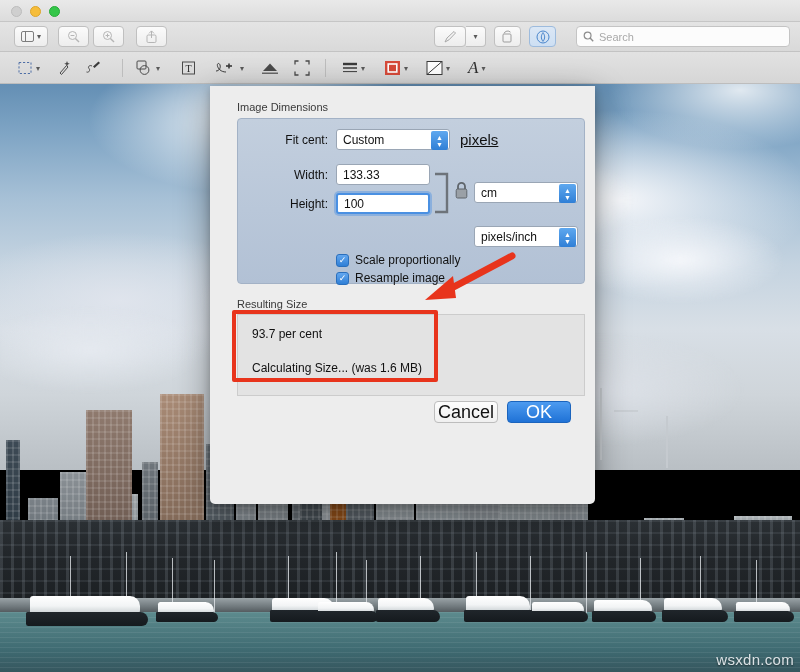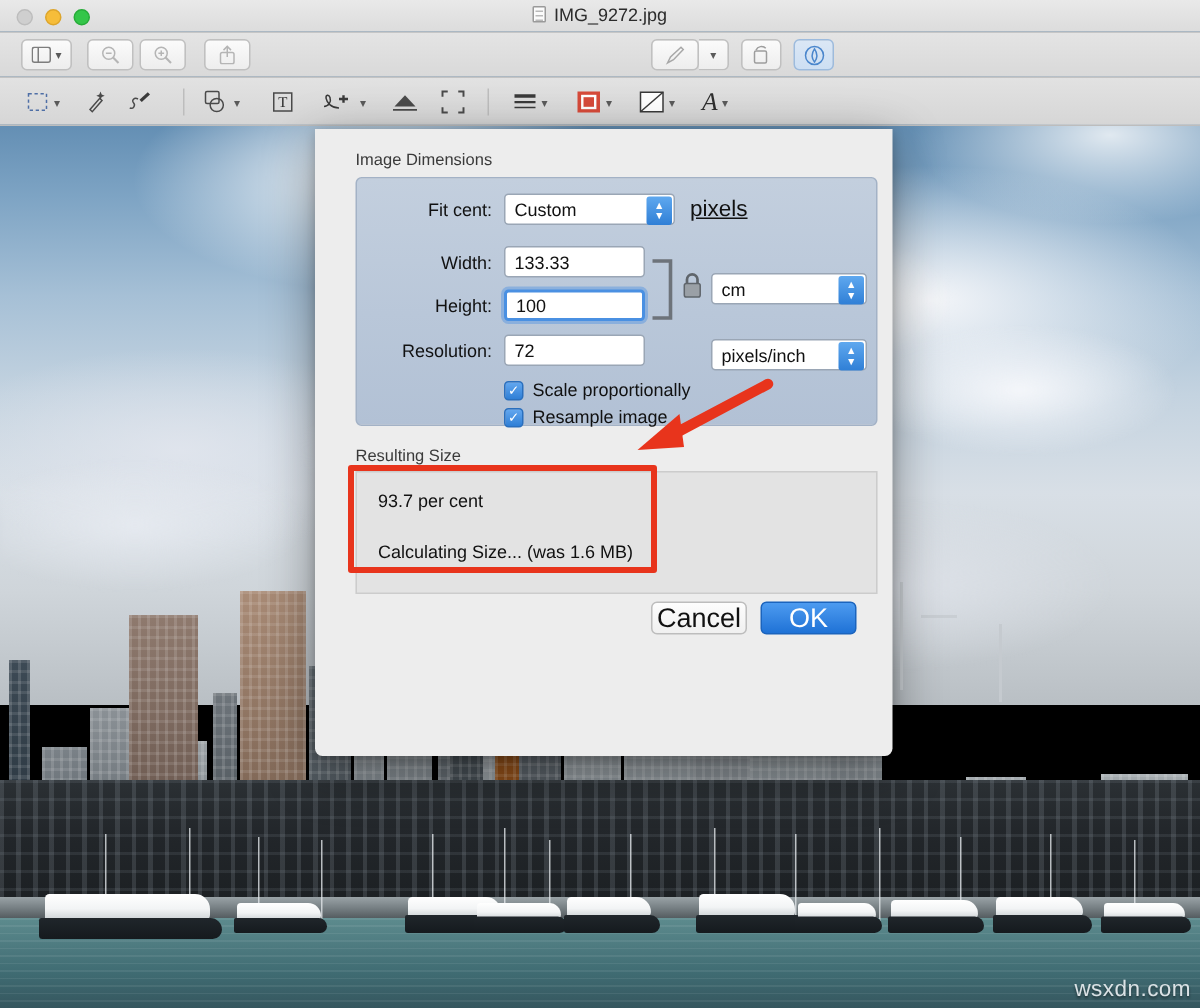--- a/index.html
+++ b/index.html
@@ -322,23 +322,20 @@
 
     <div class="watermark">wsxdn.com</div>
   </div>
 
   <div class="titlebar">
     <div class="lights">
       <div class="light l-close"></div>
       <div class="light l-min"></div>
       <div class="light l-max"></div>
     </div>
-    <div class="title">
-      <span class="docicon"></span><span>IMG_9272.jpg</span>
-    </div>
   </div>
 
   <div class="toolbar">
     <div class="tbtn" style="left:14px;width:34px;">
       <svg width="13" height="11" viewBox="0 0 13 11">
           <rect x="0.5" y="0.5" width="12" height="10" rx="1.5" fill="none" stroke="#7d7d7d"></rect>
           <line x1="4.5" y1="0.5" x2="4.5" y2="10.5" stroke="#7d7d7d"></line>
         </svg>
       <span class="chev" style="margin-left:3px;">▾</span>
     </div>
@@ -379,20 +376,27 @@
           <path d="M3 3.4 A4 4 0 0 1 9.5 2.2" fill="none" stroke="#9d9d9d"></path>
         </svg>
     </div>
     <div class="tbtn active" style="left:529px;width:27px;">
       <svg width="14" height="14" viewBox="0 0 14 14">
           <circle cx="7" cy="7" r="6" fill="none" stroke="#4a86cc"></circle>
           <path d="M7 2.6 C5 5.5 4.6 8.2 7 11.4 C9.4 8.2 9 5.5 7 2.6 Z" fill="none" stroke="#4a86cc"></path>
         </svg>
     </div>
 
+    <div class="searchbox">
+      <svg width="11" height="11" viewBox="0 0 11 11">
+          <circle cx="4.6" cy="4.6" r="3.4" fill="none" stroke="#8d8d8d" stroke-width="1.2"></circle>
+          <line x1="7.1" y1="7.1" x2="10.2" y2="10.2" stroke="#8d8d8d" stroke-width="1.4"></line>
+        </svg>
+      <span class="ph">Search</span>
+    </div>
   </div>
 
   <div class="marktoolbar">
     <div class="mtool" style="left:18px;">
       <svg width="15" height="14" viewBox="0 0 15 14">
           <rect x="1" y="1.5" width="12" height="11" fill="none" stroke="#4f6fa6" stroke-dasharray="2.2 1.8"></rect>
         </svg>
       <span class="chev">▾</span>
     </div>
     <div class="mtool" style="left:56px;">
@@ -504,26 +508,20 @@
       <svg style="position:absolute;left:216px;top:62px;" width="15" height="19" viewBox="0 0 15 19">
         <path d="M4 8 V5.4 A3.5 3.5 0 0 1 11 5.4 V8" fill="none" stroke="#5f656b" stroke-width="1.8"></path>
         <rect x="2.2" y="8" width="10.6" height="9" rx="1.4" fill="#9aa0a6" stroke="#5f656b"></rect>
       </svg>
 
       <div class="popup" style="position:absolute;left:236px;top:63px;width:104px;">
         <span>cm</span>
         <span class="stepper">▲<br>▼</span>
       </div>
 
-      <div class="row" style="left:12px;top:104px;">
-        <span class="lbl" style="width:78px;">Resolution:</span>
-        <div class="field" style="margin-left:8px;width:94px;">
-          <span>72</span>
-        </div>
-      </div>
 
       <div class="popup" style="position:absolute;left:236px;top:107px;width:104px;">
         <span>pixels/inch</span>
         <span class="stepper">▲<br>▼</span>
       </div>
 
       <div class="cbrow" style="left:98px;top:134px;">
         <span class="cb">✓</span>
         <span>Scale proportionally</span>
       </div>

